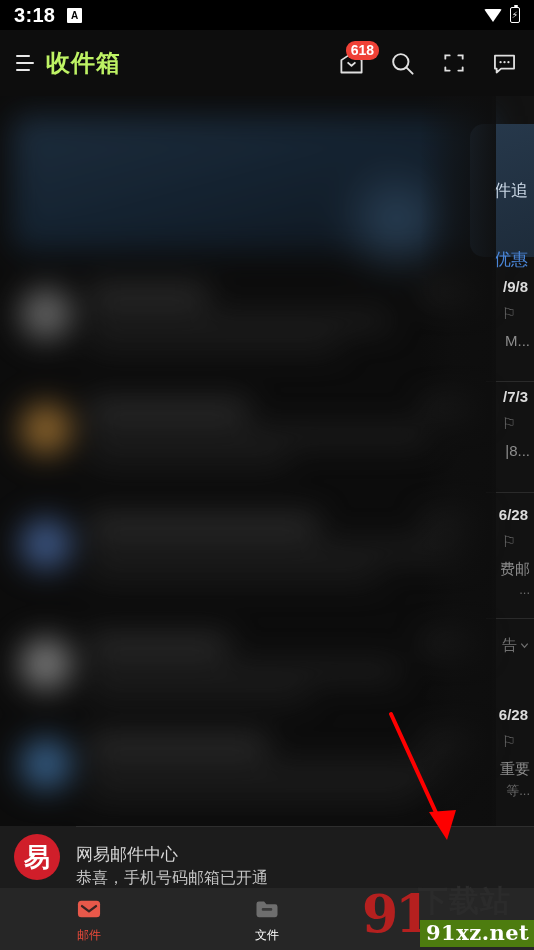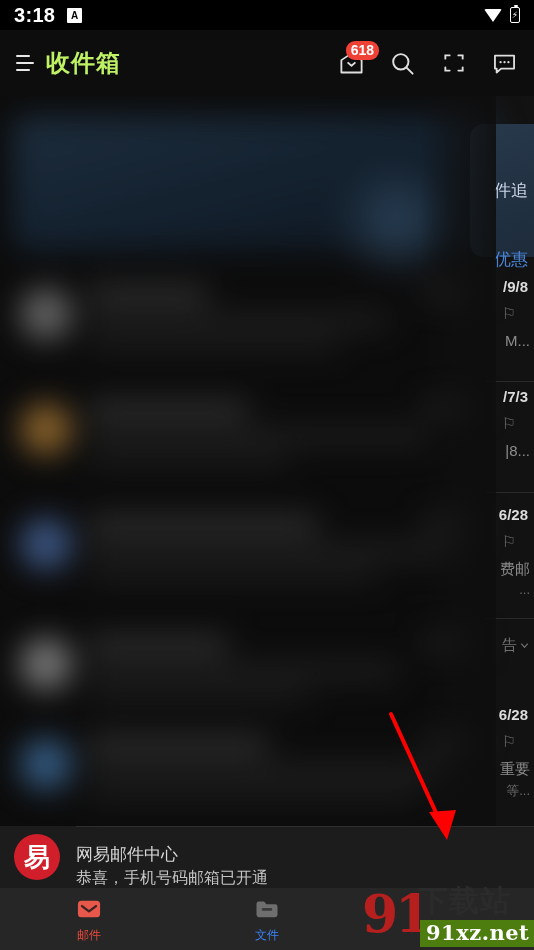--- a/index.html
+++ b/index.html
@@ -287,21 +287,21 @@
     z-index:48;
   }
   .nav-item {
     flex:1 1 0;
     display:flex; flex-direction:column;
     align-items:center; justify-content:center;
     gap:4px;
   }
   .nav-label { font-size:12px; }
   .nav-item.active .nav-label { color:#e8493a; }
-  .nav-item:not(.active) .nav-label { color:#3b82f6; }
+  .nav-item:not(.active) .nav-label { color:#ffffff; }
 
   
   #watermark {
     position:absolute; right:4px; bottom:2px;
     width:168px; height:66px;
     z-index:70; pointer-events:none;
   }
   #wm-91 {
     position:absolute; left:0; top:6px;
     font-size:52px; font-weight:bold;

